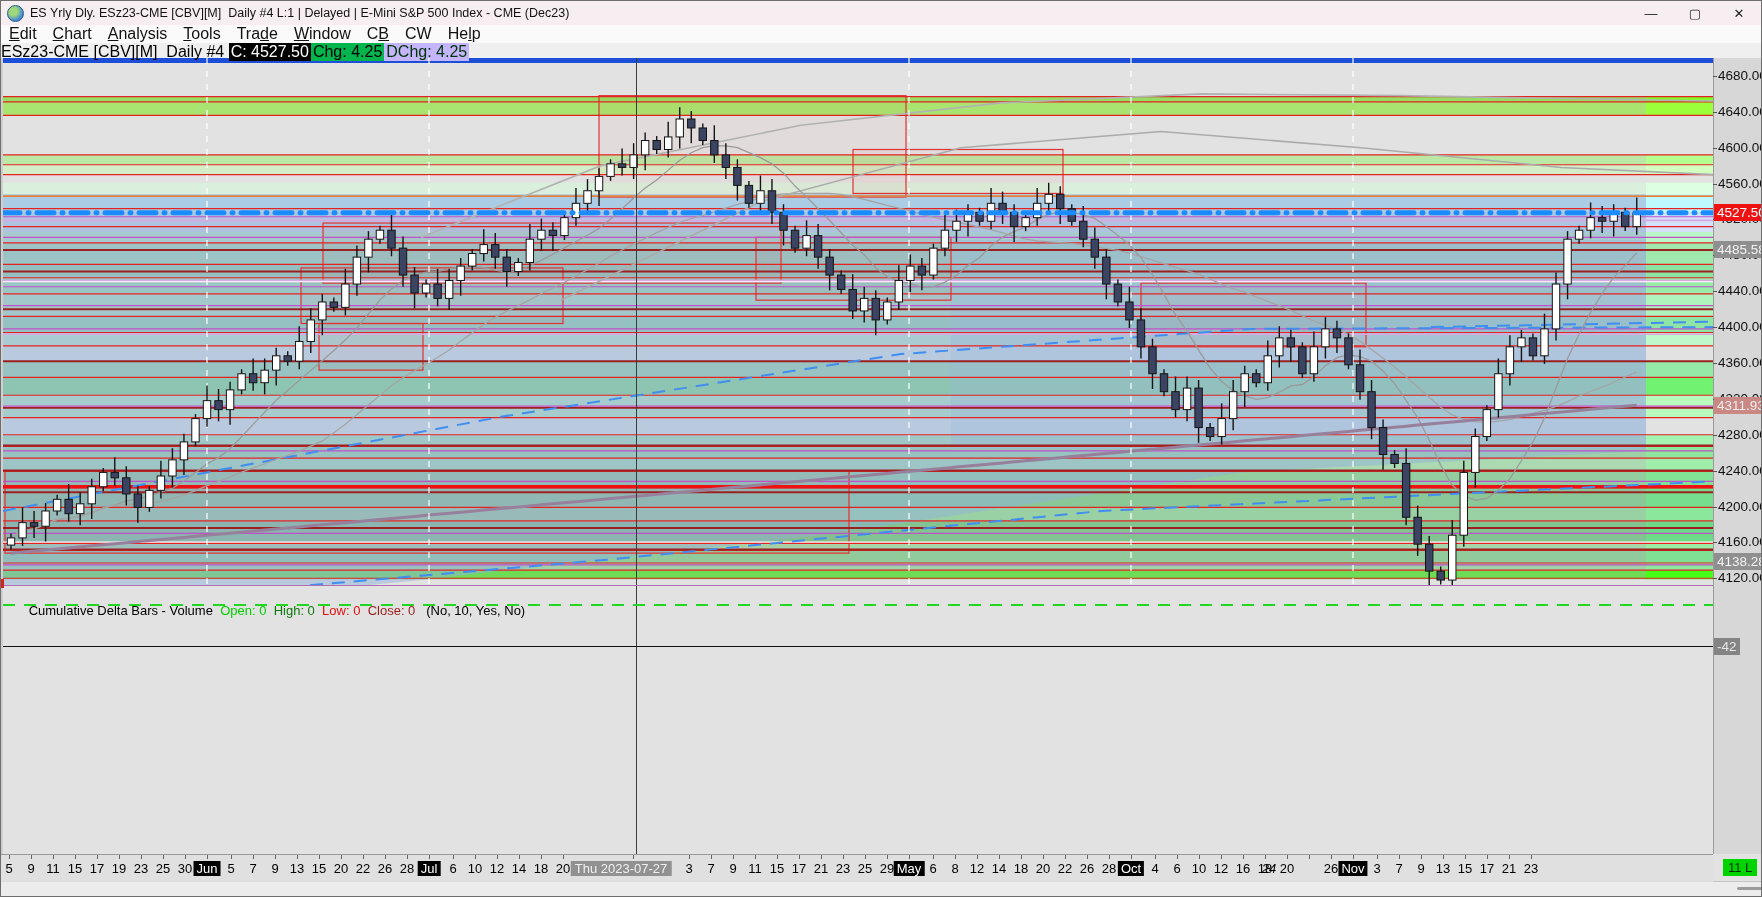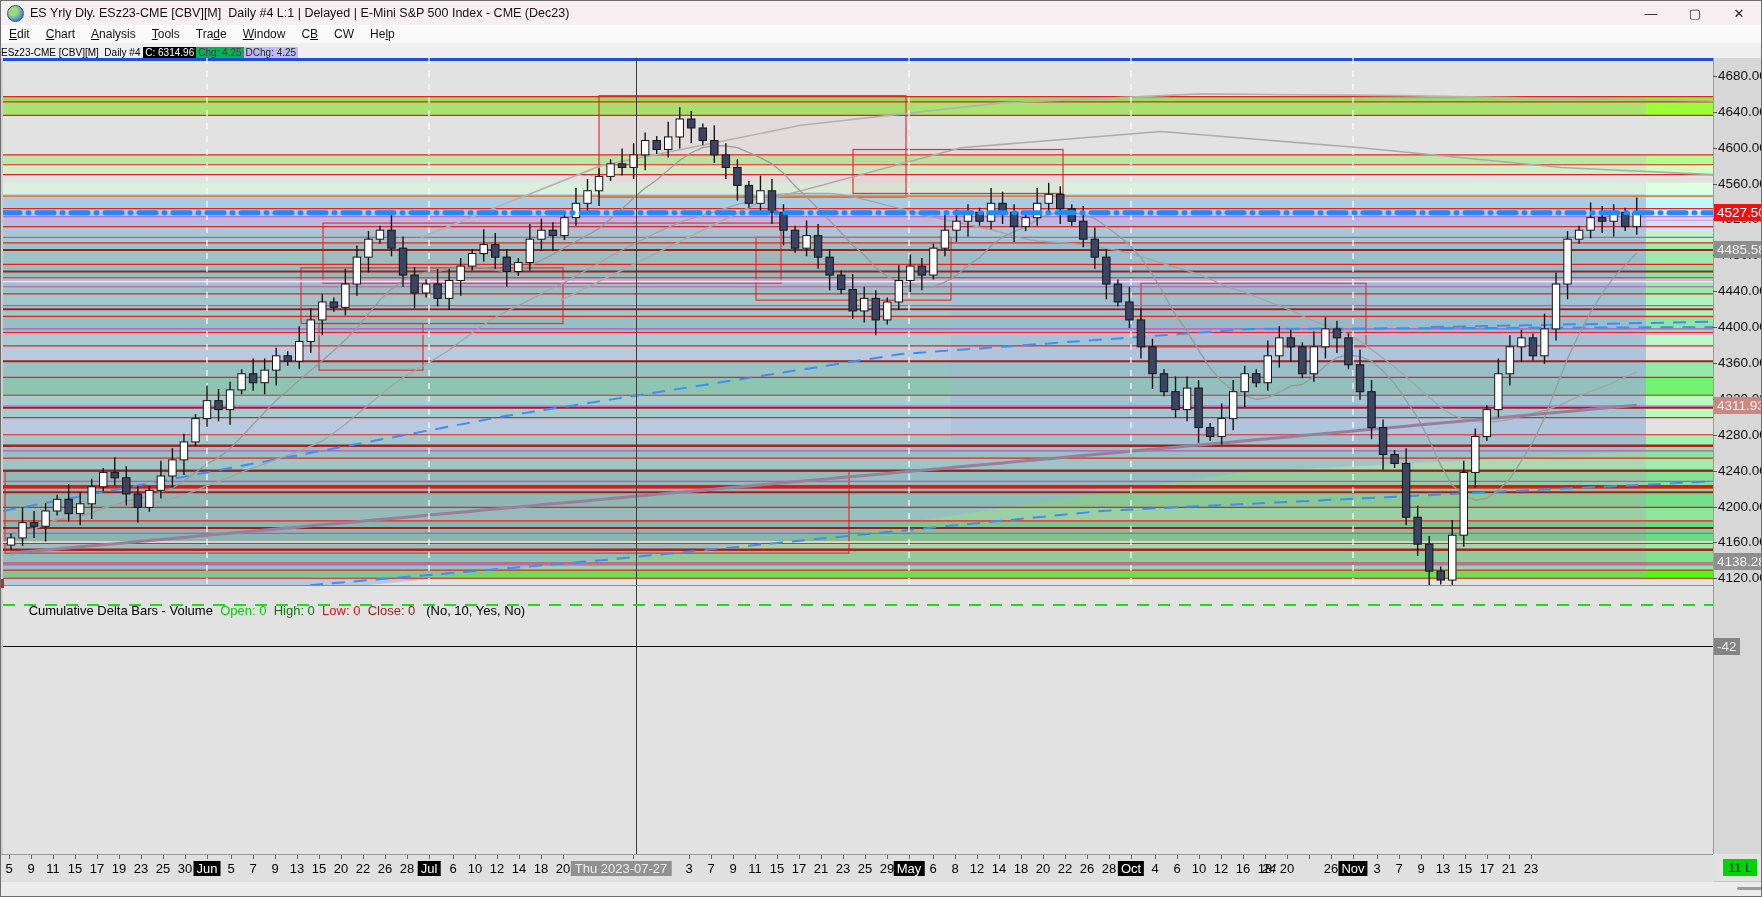--- a/index.html
+++ b/index.html
@@ -9,29 +9,29 @@
   .titlebar{position:absolute;left:0;top:0;width:100%;height:24px;background:#f7eef1;
     display:flex;align-items:center;border-bottom:1px solid #d8d0d2;}
   .app-icon{width:15px;height:15px;border-radius:50%;margin:0 6px 0 6px;
     background:radial-gradient(circle at 35% 35%, #9fd77c 0 30%, #3f86d8 70%);border:1px solid #2a5a8a;}
   .title-text{font-size:12.5px;color:#111;white-space:pre;}
   .win-btns{margin-left:auto;display:flex;align-items:center;height:100%;}
   .win-btn{width:44px;height:100%;display:flex;align-items:center;justify-content:center;
     font-size:13px;color:#222;cursor:default;}
   
   .menubar{position:absolute;left:0;top:24px;width:100%;height:18px;background:#fafafa;
-    display:flex;align-items:center;border-bottom:1px solid #e2e2e2;font-size:12px;color:#111;}
+    display:flex;align-items:center;border-bottom:1px solid #e2e2e2;font-size:16px;color:#111;}
   .menu-item{padding:1px 8px;}
   .menu-item u{text-decoration:underline;}
   
   .statusline{position:absolute;left:0;top:42px;width:100%;height:15px;background:#efefef;
-    display:flex;align-items:flex-end;font-size:10px;color:#000;white-space:pre;border-bottom:3px solid #1d4ed8;}
+    display:flex;align-items:flex-start;font-size:16px;color:#000;white-space:pre;border-bottom:5px solid #1d4ed8;}
   .statusline .seg{margin:0;}
   .box-black{background:#000;color:#fff;padding:0 2px;}
-  .box-green1{background:#04b44c;color:#701a75;padding:0 2px;}
+  .box-green1{background:#04b44c;color:#000000;padding:0 2px;}
   .box-green2{background:#c4b5fd;color:#013401;padding:0 2px;}
   
   #chartRoot{position:absolute;left:0;top:0;width:1762px;height:897px;}
   #chartSvg{position:absolute;left:0;top:0;z-index:1;}
   .crosshair{position:absolute;width:1px;top:57px;height:796px;background:#3c3c3c;z-index:2;}
   .price-axis-bg{position:absolute;left:1712px;top:57px;width:50px;height:796px;background:#d7d7d7;
     border-left:1px solid #9a9a9a;z-index:3;}
   .px-label{position:absolute;left:1717px;font-size:13.5px;color:#111;z-index:4;white-space:nowrap;}
   .px-special{position:absolute;left:1713px;font-size:13.5px;padding:1px 3px;z-index:5;white-space:nowrap;}
   .px-tick{position:absolute;left:1712px;width:4px;height:1px;background:#555;z-index:4;}
@@ -77,21 +77,21 @@
       <div class="menu-item"><u>T</u>ools</div>
       <div class="menu-item">Tra<u>d</u>e</div>
       <div class="menu-item"><u>W</u>indow</div>
       <div class="menu-item">C<u>B</u></div>
       <div class="menu-item">CW</div>
       <div class="menu-item">He<u>l</u>p</div>
     </div>
 
   <div class="statusline">
     <span class="seg">ESz23-CME [CBV][M]  Daily #4 </span>
-    <span class="seg box-black">C: 6314.96</span>
+    <span class="seg box-black">C: 4527.50</span>
     <span class="seg box-green1">Chg: 4.25</span>
     <span class="seg box-green2">DChg: 4.25</span>
   </div>
 
   <div id="chartRoot">
     <svg id="chartSvg" width="1762" height="897" viewBox="0 0 1762 897">
         <defs>
           <clipPath id="chartClip">
             <rect x="2" y="57" width="1710" height="528"></rect>
           </clipPath>

